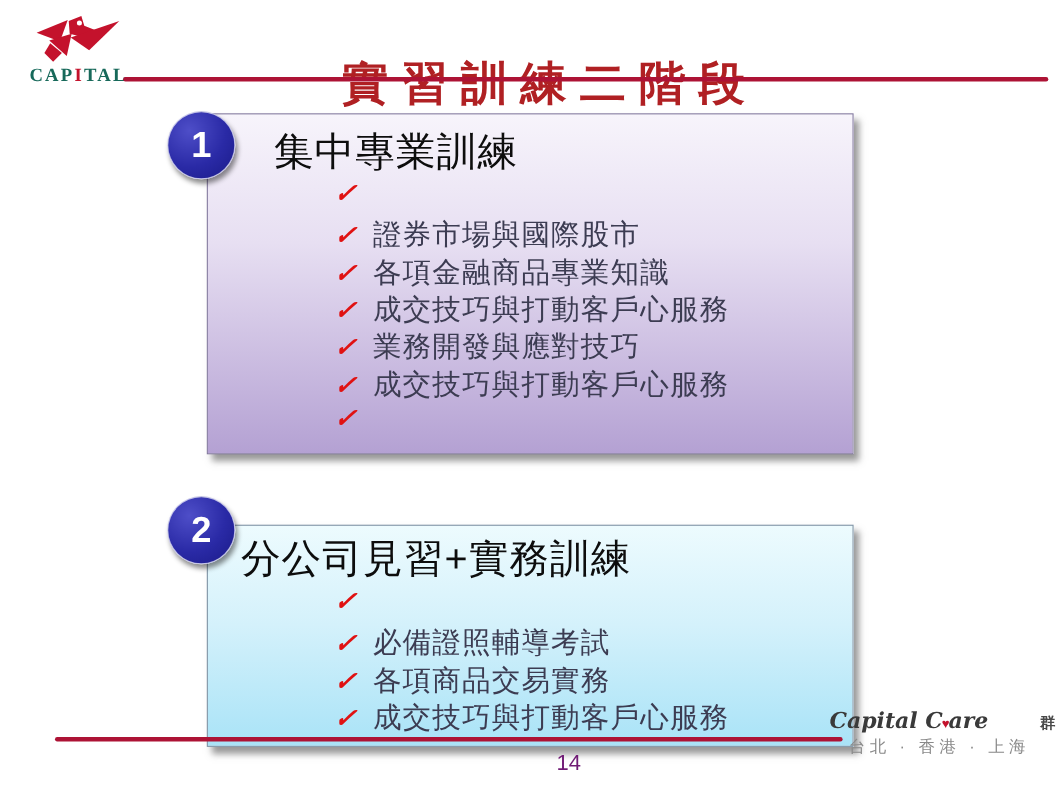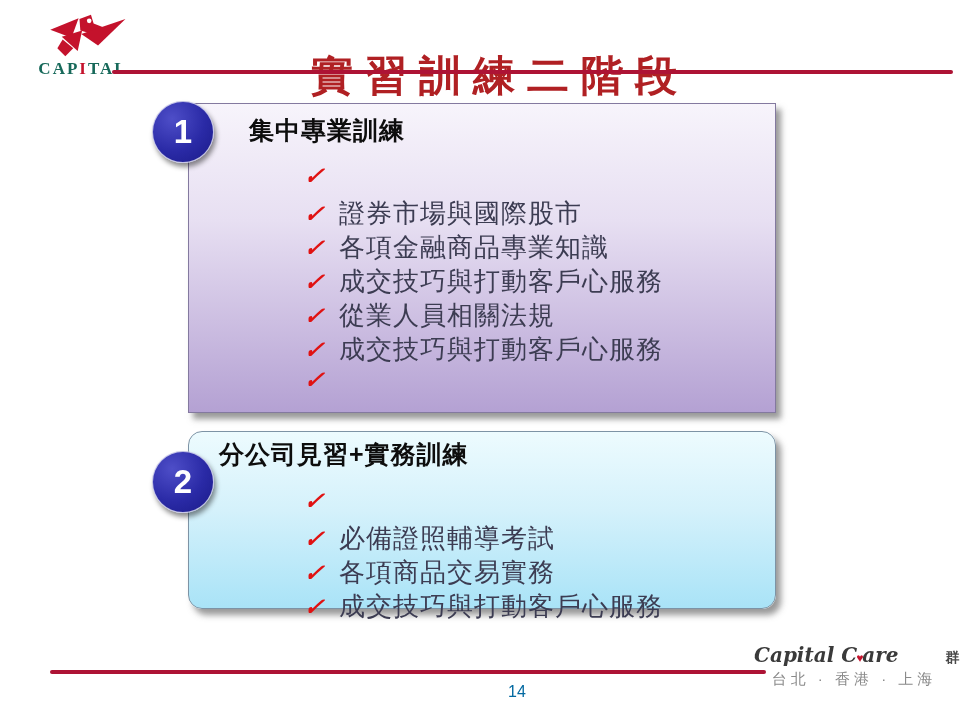--- a/index.html
+++ b/index.html
@@ -3,21 +3,21 @@
 <meta charset="utf-8">
 <style>
   html,body{margin:0;padding:0;}
   body{
     width:960px;height:720px;position:relative;overflow:hidden;
     background:#ffffff;
     font-family:"Liberation Sans", sans-serif;
   }
 
   
-  .logo{position:absolute;left:33px;top:12px;width:100px;text-align:center;}
+  .logo{position:absolute;left:16px;top:12px;width:100px;text-align:right;}
   .logo svg{display:block;margin:0 auto;}
   .brand-word{
     font-family:"Liberation Serif", serif;font-weight:bold;
     font-size:17px;letter-spacing:2px;color:#17695a;margin-top:1px;
   }
   .brand-word .red-i{color:#c4122c;}
 
   .slide-title{
     position:absolute;left:500px;top:12px;transform:translateX(-50%);
     font-family:"DejaVu Serif", serif;font-weight:bold;
@@ -33,27 +33,26 @@
     position:absolute;left:188px;width:588px;
     border:1px solid #83799f;
     box-shadow:5px 6px 6px rgba(70,70,70,0.55);
     box-sizing:border-box;
   }
   .box-1{
     top:103px;height:310px;
     background:linear-gradient(180deg,#f7f4fb 0%,#e7dff2 38%,#cdbfe2 70%,#b4a1d3 100%);
   }
   .box-2{
-    top:431px;height:178px;
+    top:477px;height:202px;
     border-color:#7d93a5;
     background:linear-gradient(180deg,#edfbfe 0%,#d4f1fb 45%,#a9e3f7 100%);
-    border-radius:14px;
   }
   .box-heading{
-    position:absolute;color:#0d0d0d;font-weight:bold;font-size:25px;
+    position:absolute;color:#0d0d0d;font-weight:normal;font-size:36px;
     letter-spacing:1px;white-space:nowrap;
   }
   .box-1 .box-heading{left:60px;top:10px;}
   .box-2 .box-heading{left:30px;top:6px;}
 
   ul.check-list{list-style:none;margin:0;padding:0;position:absolute;left:115px;}
   .box-1 ul.check-list{top:58px;}
   .box-2 ul.check-list{top:55px;}
   ul.check-list li{display:flex;align-items:baseline;height:34px;}
   .check{
@@ -77,21 +76,21 @@
   .circle-1{top:101px;}
   .circle-2{top:451px;}
 
   
   .footer-rule{
     position:absolute;left:50px;top:670px;width:716px;height:4px;
     background:#ad1335;border-radius:2px;
   }
   .page-number{
     position:absolute;left:517px;top:683px;transform:translateX(-50%);
-    color:#0369a1;font-size:16px;
+    color:#701a75;font-size:20px;
   }
   .care-block{position:absolute;right:6px;top:643px;width:200px;text-align:center;}
   .care-line{white-space:nowrap;}
   .care-script{
     font-family:"DejaVu Serif", serif;font-style:italic;font-weight:bold;
     font-size:20px;color:#3a3a3a;
   }
   .care-heart{color:#c4122c;font-size:12px;margin:0 -1px;font-style:normal;}
   .care-tagline{
     font-size:14px;color:#4a4a4a;font-weight:bold;letter-spacing:1px;margin-left:3px;padding-left:44px;
@@ -134,21 +133,21 @@
     <li>
         <span class="check">✓</span>
         <span class="item-text">各項金融商品專業知識</span>
       </li>
     <li>
         <span class="check">✓</span>
         <span class="item-text">成交技巧與打動客戶心服務</span>
       </li>
     <li>
         <span class="check">✓</span>
-        <span class="item-text">從業人員相關法規</span>
+        <span class="item-text">業務開發與應對技巧</span>
       </li>
     <li>
         <span class="check">✓</span>
         <span class="item-text">成交技巧與打動客戶心服務</span>
       </li>
     <li>
         <span class="check">✓</span>
       </li>
   </ul>
 </div>

